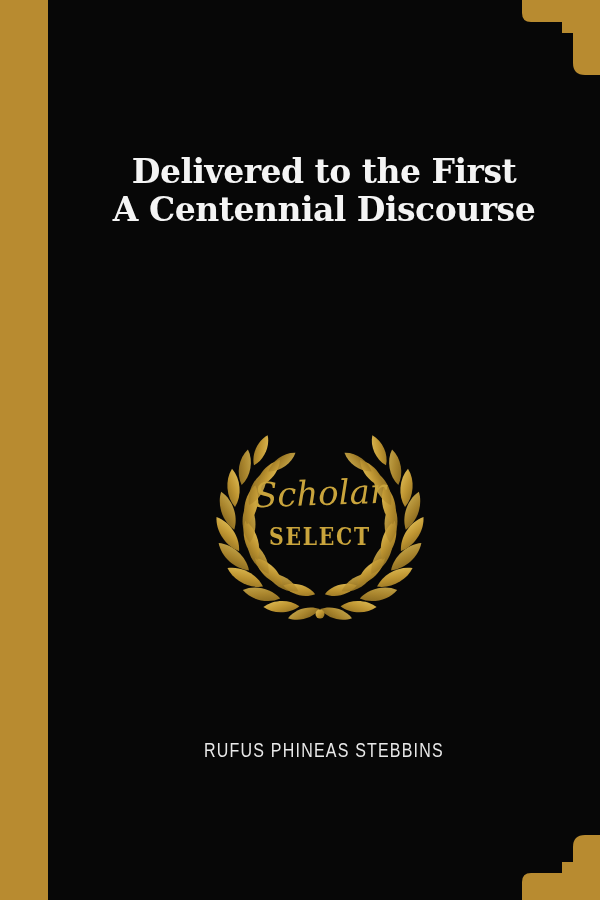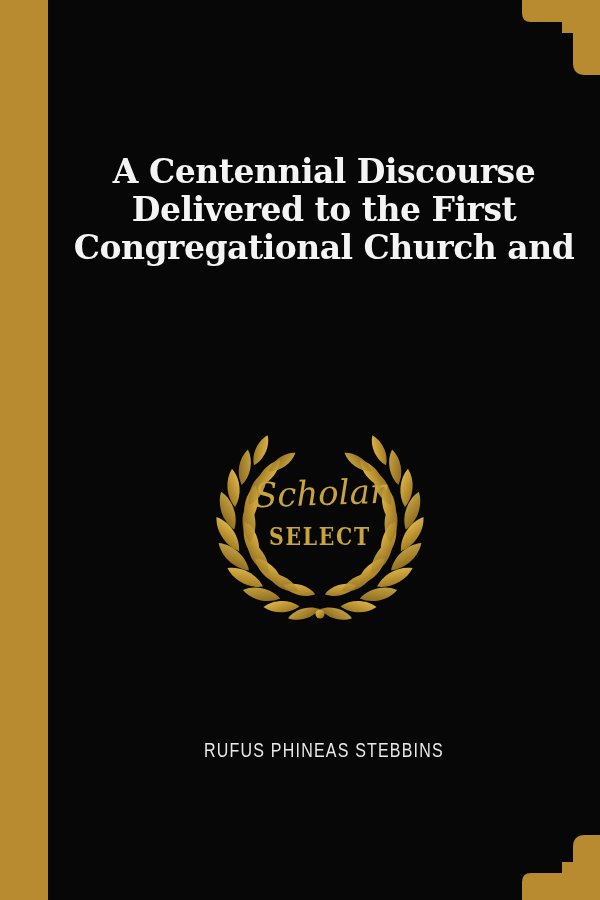--- a/index.html
+++ b/index.html
@@ -62,23 +62,22 @@
 
   <svg class="corner tr" width="78" height="75" viewBox="0 0 78 75">
     <path d="M0 0 H78 V75 H63 Q51 75 51 63 V33 H40 V22 H9 Q0 22 0 13 L0 0 Z" fill="var(--gold,#B88B30)"></path>
   </svg>
 
   <svg class="corner br" width="78" height="65" viewBox="0 0 78 65">
     <path d="M63 0 H78 V65 H0 V47 Q0 38 9 38 H40 V27 H51 V12 Q51 0 63 0 Z" fill="var(--gold,#B88B30)"></path>
   </svg>
 
   <div class="title-block">
+    <div>Delivered to the First</div>
     <div>A Centennial Discourse</div>
-    <div>Delivered to the First</div>
-    <div>Congregational Church and</div>
   </div>
 
   <div class="logo-block">
     <svg id="wreath-svg" width="236" height="222" viewBox="0 0 236 222">
       <defs>
         <linearGradient id="goldgrad" x1="0" y1="0" x2="1" y2="1">
           <stop offset="0" stop-color="#E3C159"></stop>
           <stop offset="0.5" stop-color="#C09733"></stop>
           <stop offset="1" stop-color="#8F6D1E"></stop>
         </linearGradient>

